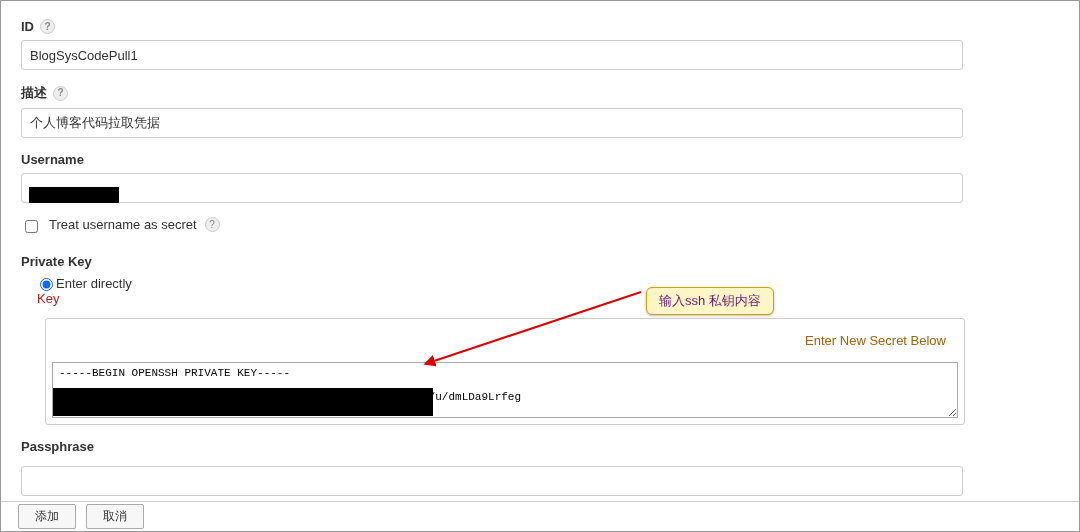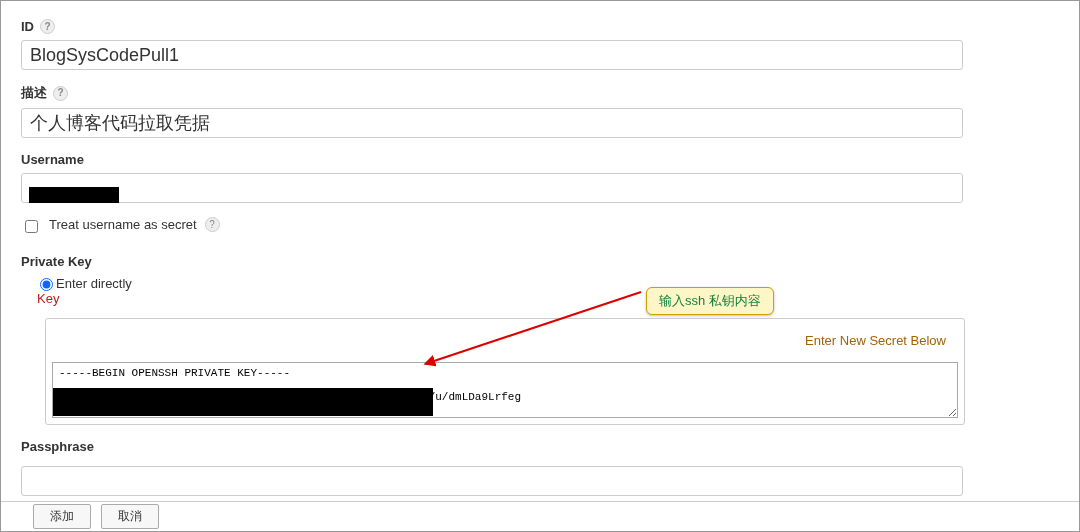--- a/index.html
+++ b/index.html
@@ -21,21 +21,21 @@
   .flabel { font-weight: 700; color: #333; margin-bottom: 6px; display: flex; align-items: center; gap: 6px; }
   .help-icon {
     display: inline-flex; align-items: center; justify-content: center;
     width: 15px; height: 15px; border-radius: 50%;
     background: #eee; color: #888; font-size: 10px; line-height: 1;
     border: 1px solid #ccc; cursor: pointer;
   }
   .text-input {
     width: 942px; height: 30px; padding: 4px 8px;
     border: 1px solid #ccc; border-radius: 3px;
-    font-size: 18px; color: #333;
+    font-size: 13px; color: #333;
   }
   .cb-row { display: flex; align-items: flex-start; gap: 8px; margin: 14px 0; }
   .section-label { color: #333; margin-top: 18px; }
   .radio-row { display: flex; align-items: center; margin: 6px 0 2px 14px; }
   input[type=radio] { accent-color: #0a66ff; }
   .keylabel { margin-left: 16px; margin-top: -2px; color: #b91c1c; position: relative; }
   .secret-box {
     margin-left: 24px; margin-top: 12px; width: 920px;
     border: 1px solid #ccc; border-radius: 3px; padding: 0;
     display: flex; flex-direction: column;
@@ -51,27 +51,27 @@
     position: absolute; width: 90px; height: 16px; background: #000;
     left: 28px; top: 186px;
   }
   .redact-key {
     position: absolute; width: 380px; height: 28px; background: #000;
     left: 52px; top: 387px;
   }
   .callout {
     position: absolute; left: 645px; top: 286px;
     background: #fff6c8; border: 1px solid #d0a000; border-radius: 6px;
-    padding: 4px 12px; color: #15803d; box-shadow: 0 1px 3px rgba(0,0,0,0.25); text-align: center;
+    padding: 4px 12px; color: #701a75; box-shadow: 0 1px 3px rgba(0,0,0,0.25); text-align: center;
   }
   .arrow-svg { position: absolute; left: 365px; top: 283px; pointer-events: none; }
   .footer-bar {
     position: absolute; left: 0; right: 0; bottom: 0; height: 30px;
     background: #fff; border-top: 1px solid #ccc; display: flex; gap: 10px;
-    align-items: center; padding-left: 32px; margin-top: 46px;
+    align-items: center; padding-left: 17px; margin-top: 46px;
   }
   .btn {
     border: 1px solid #aaa; background: #f7f7f7; color: #333;
     padding: 3px 16px; font-size: 12px; border-radius: 2px; cursor: pointer;
   }
   .pass-input { margin-top: 6px; }
 </style>
 </head>
 <body>
 

